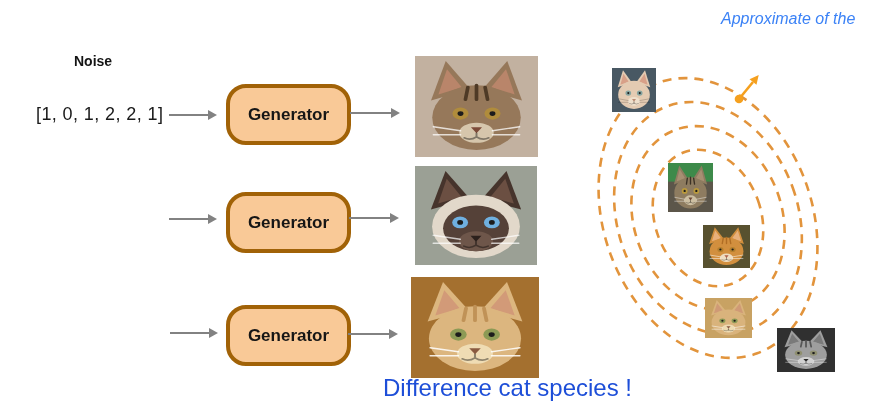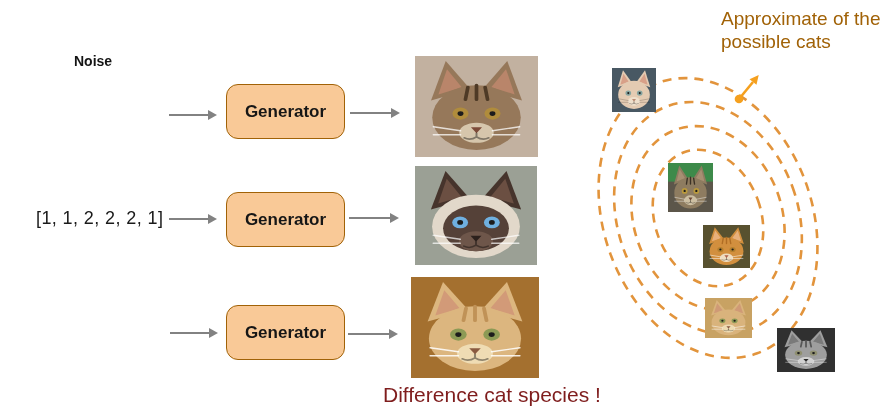--- a/index.html
+++ b/index.html
@@ -8,26 +8,26 @@
     font-family:"Liberation Sans",sans-serif;
   }
   .noise-title{position:absolute;left:74px;top:53px;font-size:14px;font-weight:bold;color:#141414;}
   .nvec{position:absolute;font-size:18px;color:#1a1a1a;letter-spacing:.4px;white-space:nowrap;}
   .harrow{position:absolute;height:2px;background:#828282;}
   .harrow::after{
     content:"";position:absolute;right:-8px;top:-4px;width:0;height:0;
     border-left:9px solid #828282;border-top:5px solid transparent;border-bottom:5px solid transparent;
   }
   .genbox{
-    position:absolute;width:117px;height:53px;background:#f9c997;border:1px solid #a16207;
-    border-radius:12px;display:flex;align-items:center;justify-content:center;
+    position:absolute;width:117px;height:53px;background:#f9c997;border:4px solid #a16207;
+    border-radius:20px;display:flex;align-items:center;justify-content:center;
     font-size:17px;font-weight:bold;color:#161616;
   }
-  .caption{position:absolute;left:383px;top:383px;font-size:21px;color:#7f1d1d;white-space:nowrap;}
-  .dist-note{position:absolute;left:721px;top:7px;font-size:19px;line-height:23px;color:#a16207;}
+  .caption{position:absolute;left:383px;top:374px;font-size:24px;color:#1d4ed8;white-space:nowrap;}
+  .dist-note{position:absolute;left:721px;top:7px;font-size:16px;line-height:23px;color:#3b82f6;font-style:italic;}
   .catimg{position:absolute;overflow:hidden;}
   .catimg svg{display:block;}
   #overlay{position:absolute;left:0;top:0;}
   .cats-layer{position:absolute;left:0;top:0;width:100%;height:100%;}
 </style>
 </head>
 <body>
 
 <div class="stage">
 
@@ -38,21 +38,21 @@
         <ellipse cx="708" cy="218" rx="74" ry="94" fill="none" stroke="#e2943c" stroke-width="2.6" stroke-dasharray="9 7"></ellipse>
         <ellipse cx="708" cy="218" rx="53" ry="70" fill="none" stroke="#e2943c" stroke-width="2.6" stroke-dasharray="9 7"></ellipse>
       </g>
       <line x1="739" y1="99" x2="753" y2="82" stroke="#f5a01e" stroke-width="2.6"></line>
       <polygon points="758.7213652757499,75.05262787944655 756.4736860602767,84.86068263787494 749.5263139397233,79.13931736212506" fill="#f5a01e"></polygon>
       <circle cx="739" cy="99" r="4.3" fill="#f5a01e"></circle>
     </svg>
 
   <div class="noise-title">Noise</div>
 
-  <div class="nvec" style="left:36px;top:208px">[1, 1, 2, 2, 2, 1]</div>
+  <div class="nvec" style="left:36px;top:104px">[1, 0, 1, 2, 2, 1]</div>
 
   <div class="harrow" style="left:169px;top:114px;width:40px"></div>
   <div class="harrow" style="left:169px;top:218px;width:40px"></div>
   <div class="harrow" style="left:170px;top:332px;width:40px"></div>
 
   <div class="genbox" style="left:226px;top:84px">
     <span>Generator</span>
   </div>
   <div class="genbox" style="left:226px;top:192px">
     <span>Generator</span>
@@ -216,16 +216,15 @@
           <path d="M50,76.5 L50,80 M50,80 Q45,84 40,81 M50,80 Q55,84 60,81" stroke="rgba(0,0,0,0.4)" stroke-width="1.6" fill="none" stroke-linecap="round"></path>
           <path d="M37,74 L15,70 M37,78 L15,78 M63,74 L85,70 M63,78 L85,78" stroke="rgba(255,255,255,0.55)" stroke-width="1.4" fill="none" stroke-linecap="round"></path>
         </svg>
       </div>
     </div>
 
   <div class="caption">Difference cat species !</div>
 
   <div class="dist-note">
     <div>Approximate of the</div>
-    <div>possible cats</div>
   </div>
 
 </div>
 
 </body></html>

